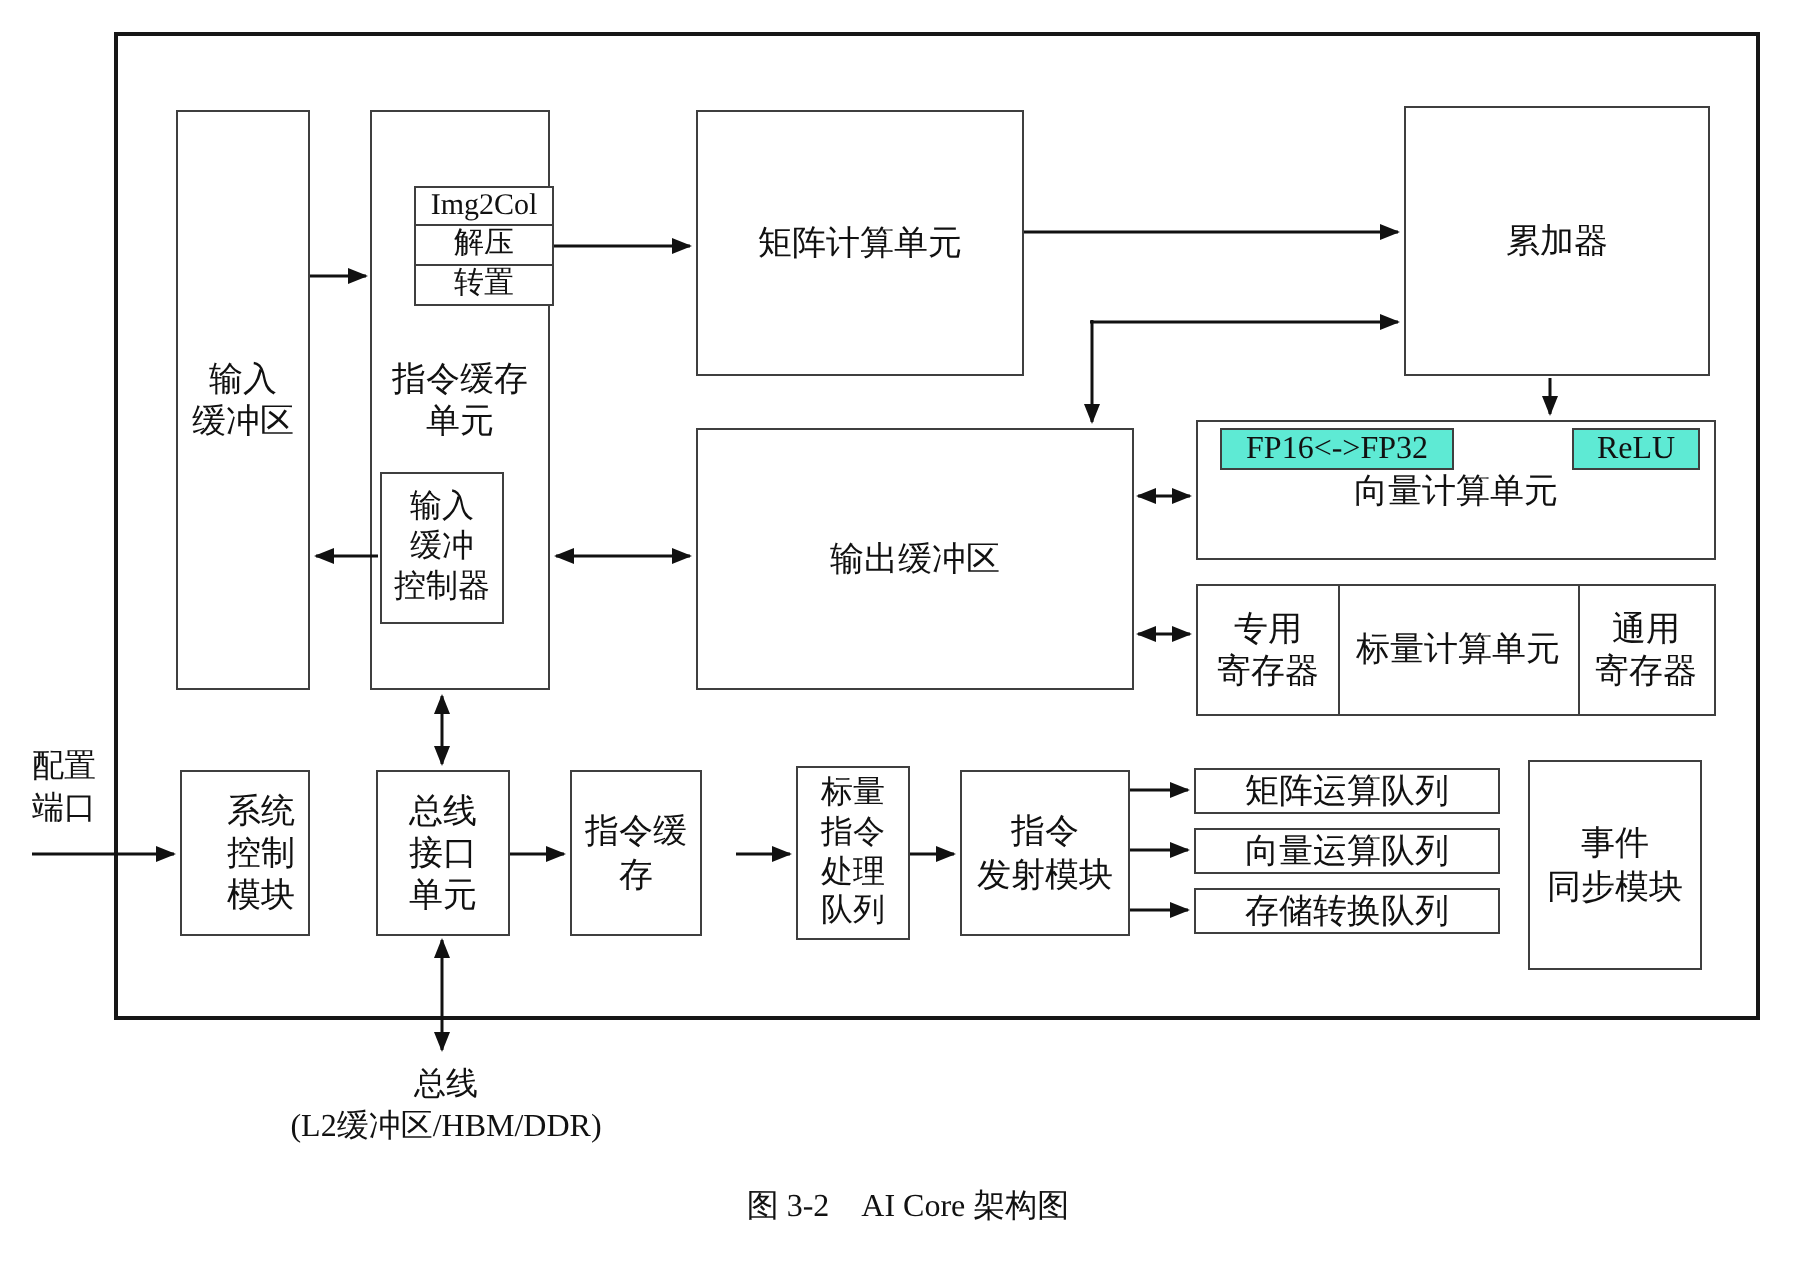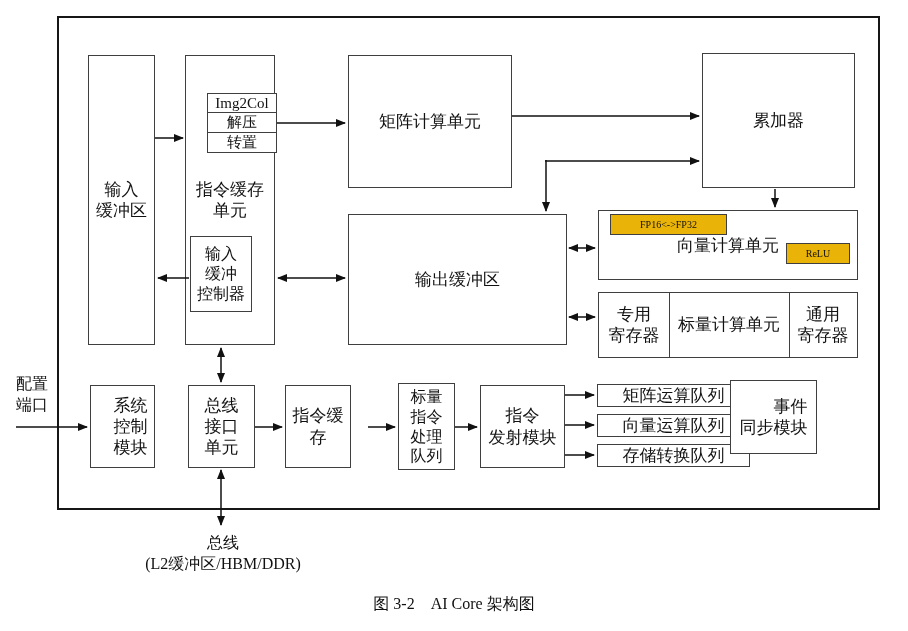--- a/index.html
+++ b/index.html
@@ -14,23 +14,23 @@
   }
   .block {
     position:absolute; box-sizing:border-box;
     border:1.5px solid #3f3f3f; background:#ffffff;
     display:flex; align-items:center; justify-content:center;
     text-align:center; white-space:pre-line;
     font-size:17px; line-height:1.25;
   }
   .chip {
     position:absolute; box-sizing:border-box;
-    border:1.5px solid #3f3f3f; background:#eab308;
+    border:1.5px solid #3f3f3f; background:#5eead4;
     display:flex; align-items:center; justify-content:center;
-    text-align:right; font-size:10px; line-height:1;
+    text-align:right; font-size:16px; line-height:1;
   }
   .stack { position:absolute; box-sizing:border-box; }
   .stack .row {
     box-sizing:border-box; border:1.5px solid #3f3f3f; background:#ffffff;
     height:20px; display:flex; align-items:center; justify-content:center;
     font-size:15px; line-height:1;
   }
   .stack .row + .row { border-top:none; }
   .cellrow { display:flex; padding:0; }
   .cellrow .cell {
@@ -70,21 +70,21 @@
 控制器</div>
 
   <div class="block" style="left:348px; top:55px; width:164px; height:133px;">矩阵计算单元</div>
 
   <div class="block" style="left:702px; top:53px; width:153px; height:135px;">累加器</div>
 
   <div class="block" style="left:348px; top:214px; width:219px; height:131px;">输出缓冲区</div>
 
   <div class="block" style="left:598px; top:210px; width:260px; height:70px; padding-top:24px; align-items:flex-start;">向量计算单元</div>
   <div class="chip" style="left:610px; top:214px; width:117px; height:21px;">FP16&lt;-&gt;FP32</div>
-  <div class="chip" style="left:786px; top:214px; width:64px; height:21px;margin-top:29px;">ReLU</div>
+  <div class="chip" style="left:786px; top:214px; width:64px; height:21px;">ReLU</div>
 
   <div class="block cellrow" style="left:598px; top:292px; width:260px; height:66px;">
     <div class="cell" style="width:69px; height:100%;">专用
 寄存器</div>
     <div class="cell" style="width:120px; height:100%;">标量计算单元</div>
     <div class="cell" style="width:68px; height:100%;">通用
 寄存器</div>
   </div>
 
   <div class="block" style="left:90px; top:385px; width:65px; height:83px;padding-left:16px;">系统
@@ -102,21 +102,21 @@
 处理
 队列</div>
 
   <div class="block" style="left:480px; top:385px; width:85px; height:83px;">指令
 发射模块</div>
 
   <div class="block" style="left:597px; top:384px; width:153px; height:23px; line-height:1;">矩阵运算队列</div>
   <div class="block" style="left:597px; top:414px; width:153px; height:23px; line-height:1;">向量运算队列</div>
   <div class="block" style="left:597px; top:444px; width:153px; height:23px; line-height:1;">存储转换队列</div>
 
-  <div class="block" style="left:730px; top:380px; width:87px; height:74px;text-align:right;">事件
+  <div class="block" style="left:764px; top:380px; width:87px; height:105px;">事件
 同步模块</div>
 
   <div class="freetext" style="left:8px; top:374px; width:48px;">配置
 端口</div>
 
   <div class="freetext" style="left:98px; top:533px; width:250px;">总线
 (L2缓冲区/HBM/DDR)</div>
 
   <div class="freetext" style="left:0px; top:594px; width:908px;">图 3-2　AI Core 架构图</div>
 

